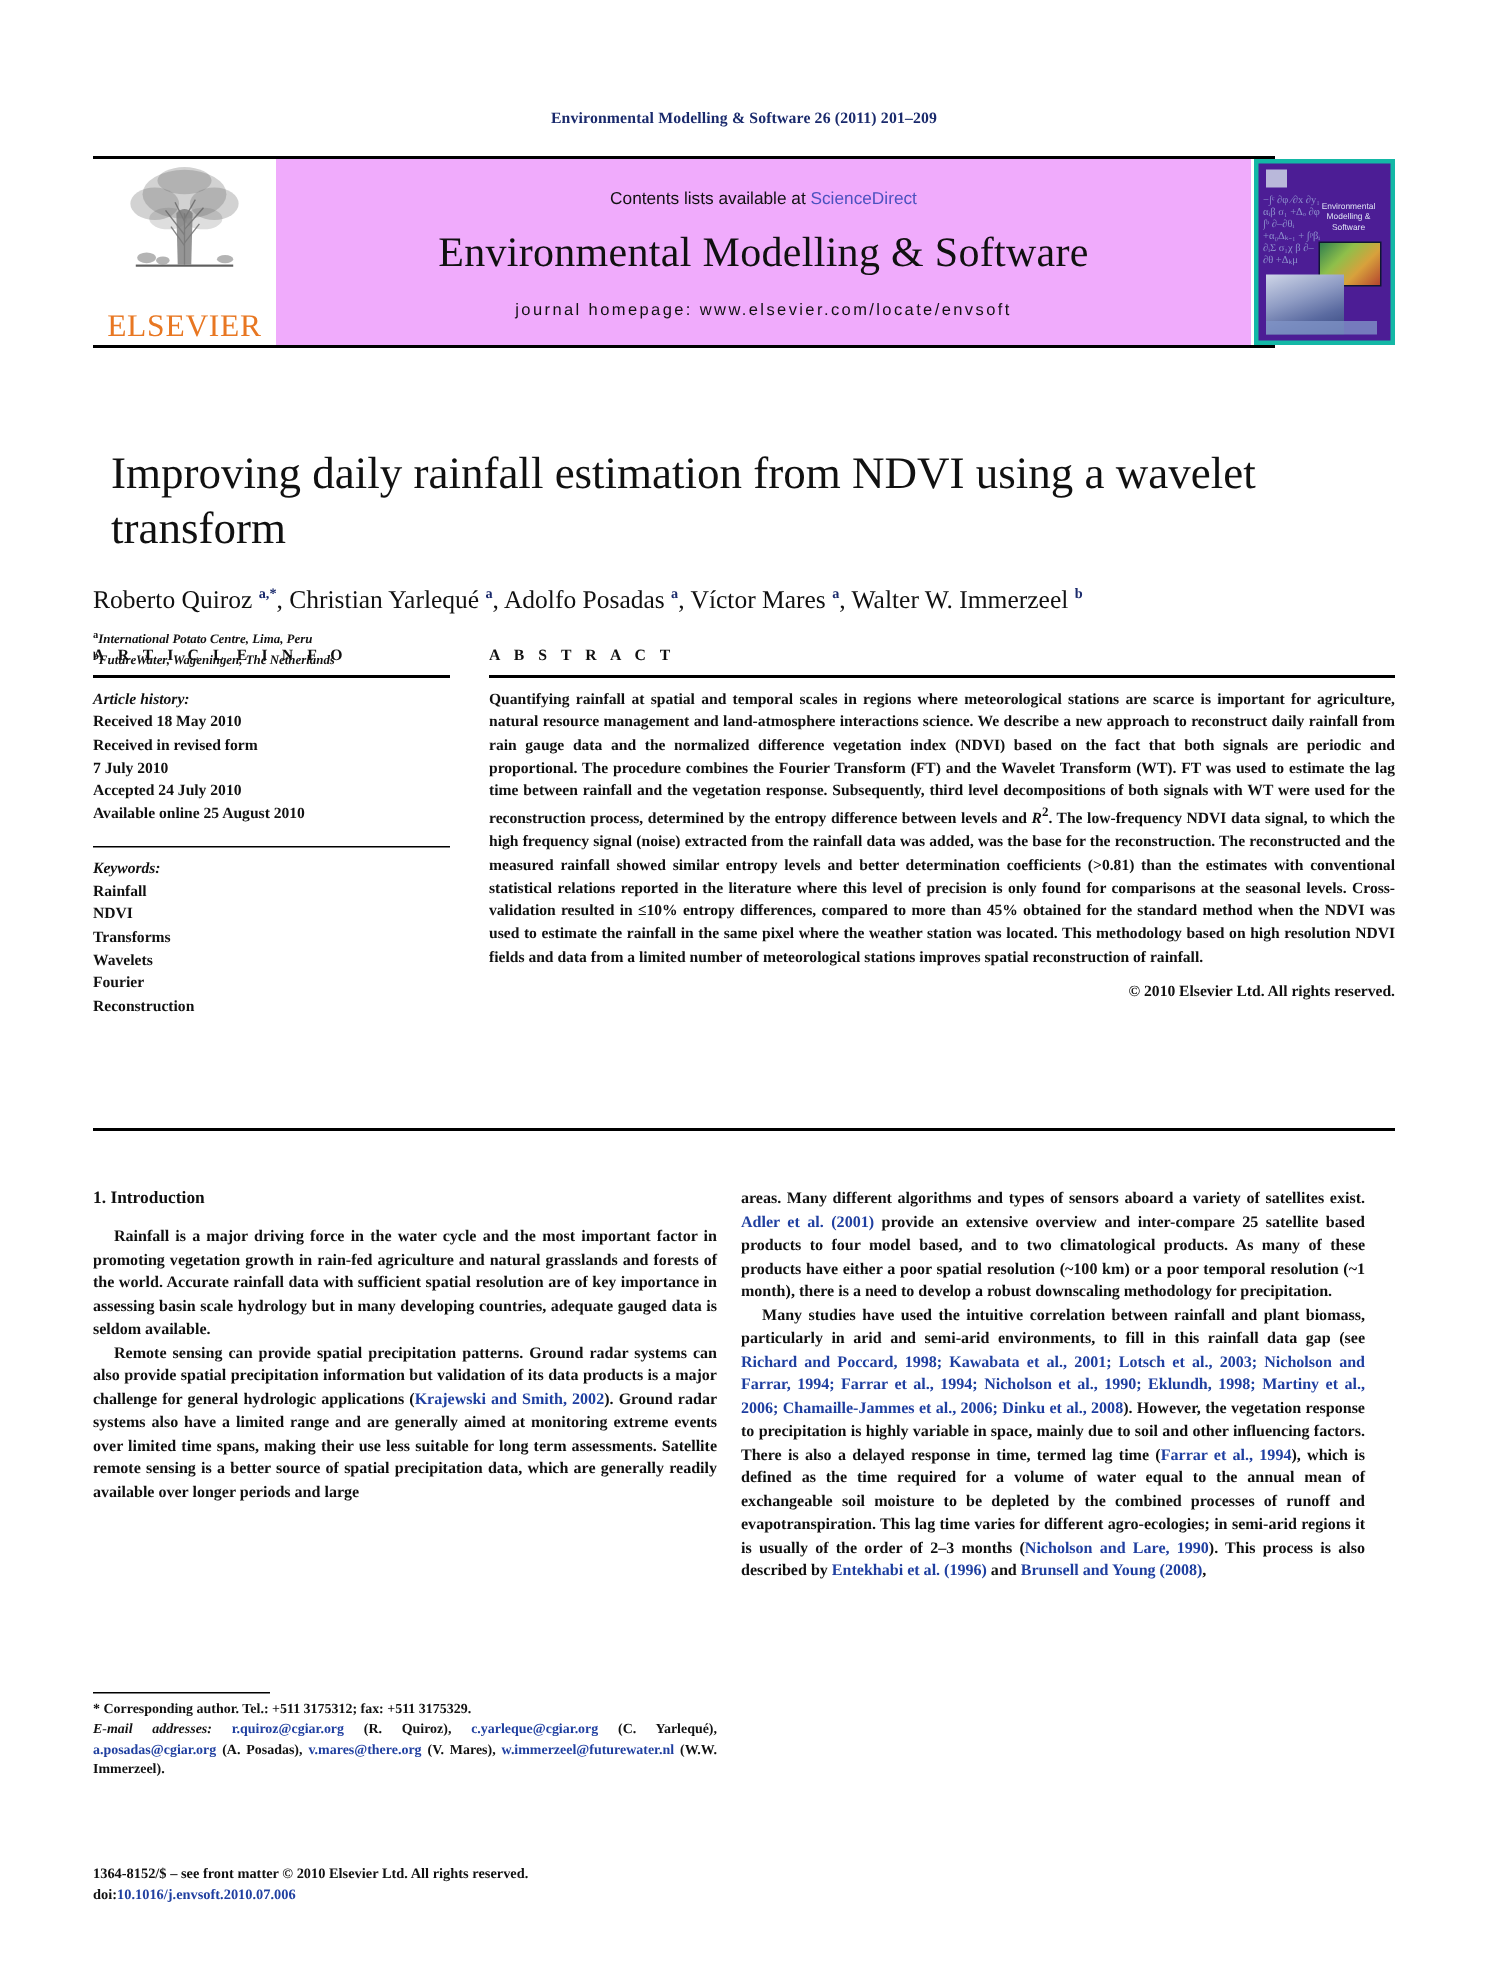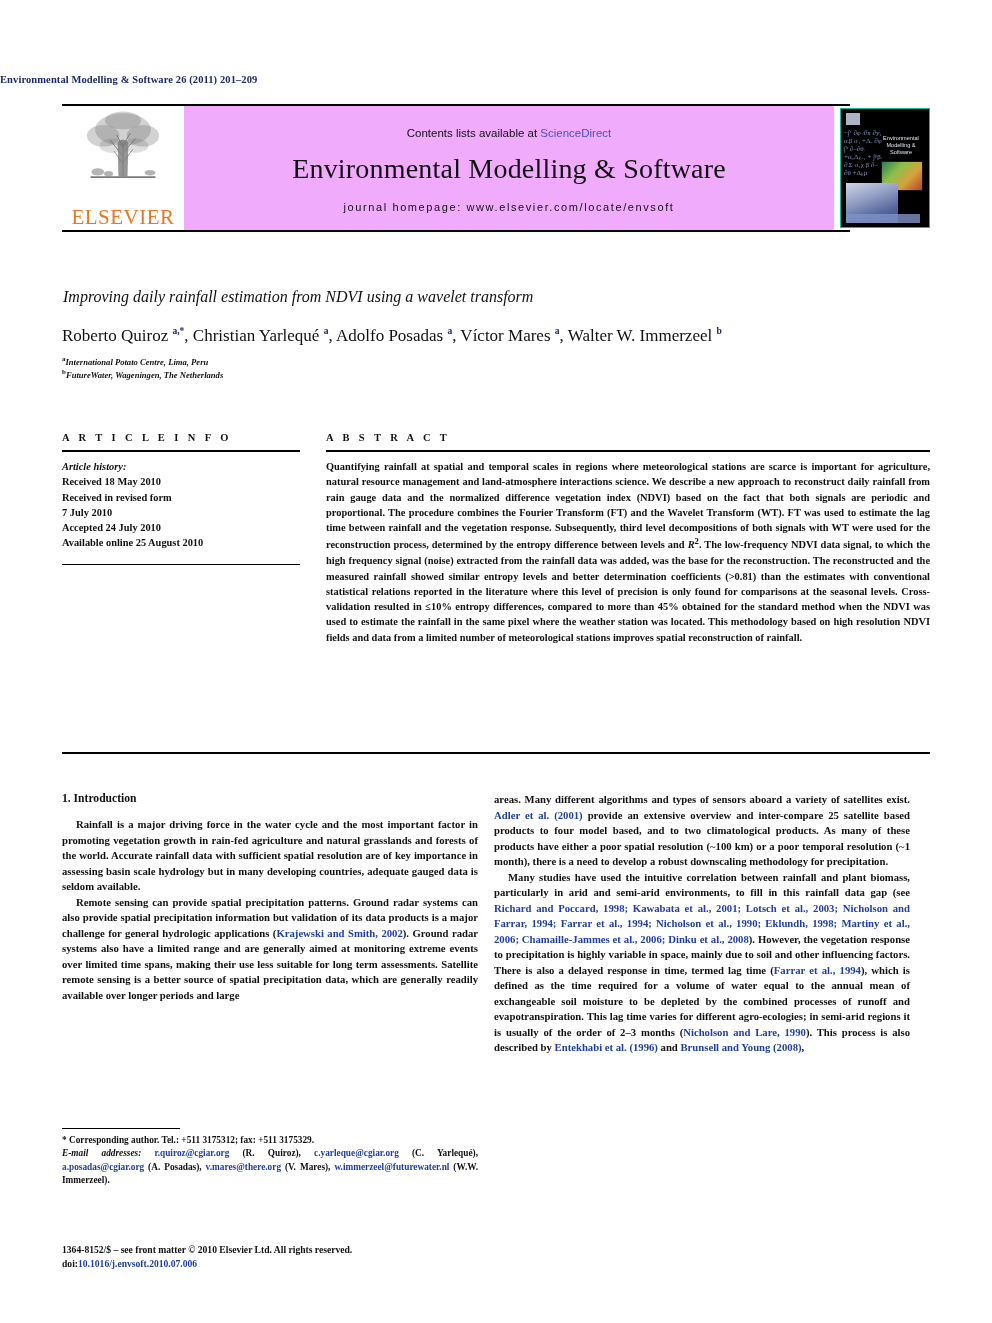--- a/index.html
+++ b/index.html
@@ -8,21 +8,21 @@
     background:#ffffff;
     font-family:"Liberation Serif", serif;
     color:#000;
     -webkit-font-smoothing:antialiased;
   }
   .page { position:relative; width:992px; height:1323px; padding:0; box-sizing:border-box; }
 
   
   .running-head {
     position:absolute; top:74px; left:0; width:992px;
-    text-align:left; font-size:10.5px; font-weight:bold;
+    text-align:center; font-size:10.5px; font-weight:bold;
     color:#1a2a6c; letter-spacing:.1px;
   }
 
   
   .masthead { position:absolute; top:104px; left:62px; width:868px; }
   .mast-rule-top { border-top:2.6px solid #000; width:788px; }
   .mast-body { display:flex; align-items:stretch; height:124px; }
   .logo-cell {
     width:122px; flex:0 0 122px; display:flex; flex-direction:column;
     align-items:center; justify-content:flex-end; padding-bottom:2px;
@@ -41,21 +41,21 @@
   .banner-line1 .sd { color:#4c51bf; }
   .journal-title {
     font-family:"Liberation Serif", serif; font-size:28px; color:#111;
     margin:14px 0 16px 0; letter-spacing:.2px;
   }
   .banner-line3 {
     font-family:"Liberation Sans", sans-serif; font-size:11px; color:#111;
     letter-spacing:1.6px;
   }
   .cover-cell { width:96px; flex:0 0 96px; display:flex; align-items:center; justify-content:flex-end; }
-  .cover { width:88px; height:118px; background:#000000; position:relative; overflow:hidden; border:1px solid #14b8a6; }
+  .cover { width:88px; height:118px; background:#4c1d95; position:relative; overflow:hidden; border:3px solid #14b8a6; }
   .cover .els-mini { position:absolute; top:4px; left:5px; width:14px; height:12px; background:#cdd3e6; opacity:.85; }
   .cover .eqs {
     position:absolute; top:20px; left:3px; width:40px; height:92px;
     color:#9aa6d8; font-size:7px; line-height:8px; font-family:"Liberation Serif", serif;
     opacity:.85; overflow:hidden;
   }
   .cover .ctitle {
     position:absolute; top:26px; left:34px; width:52px;
     color:#dfe4f5; font-size:5.6px; line-height:7px; text-align:center;
     font-family:"Liberation Sans", sans-serif;
@@ -70,21 +70,21 @@
     background:linear-gradient(160deg,#cfd6e8 0%,#8f9cc4 40%,#5a6aa0 70%,#36477e 100%);
   }
   .cover .img-c {
     position:absolute; bottom:4px; left:5px; width:74px; height:9px;
     background:#7f93c7; opacity:.8;
   }
   .mast-rule-bottom { border-top:2.6px solid #000; width:788px; }
 
   
   .title-block { position:absolute; top:286px; left:62px; width:868px; }
-  .paper-title { font-size:16px; line-height:1.22; color:#111; font-weight:normal; margin:1px;font-style:italic; }
+  .paper-title { font-size:30px; line-height:1.22; color:#111; font-weight:normal; margin:12px; }
   .authors { font-size:17px; margin-top:19px; color:#111; }
   .authors sup { font-size:9.5px; color:#1a2a6c; font-weight:bold; vertical-align:super; }
   .affil { font-size:8.6px; font-style:italic; font-weight:bold; margin-top:9px; line-height:1.35; color:#111; }
   .affil sup { font-size:7px; font-style:normal; vertical-align:super; }
 
   
   .infoabs { position:absolute; top:432px; left:62px; width:868px; display:flex; gap:26px; }
   .col-info { width:238px; flex:0 0 238px; }
   .col-abs { flex:1 1 auto; }
   .sec-head {
@@ -201,26 +201,36 @@
       <div class="hr-thick"></div>
       <div class="info-text">
         <div class="it">Article history:</div>
         <div>Received 18 May 2010</div>
         <div>Received in revised form</div>
         <div>7 July 2010</div>
         <div>Accepted 24 July 2010</div>
         <div>Available online 25 August 2010</div>
       </div>
       <div class="hr-thin"></div>
+      <div class="info-text">
+        <div class="it">Keywords:</div>
+        <div>Rainfall</div>
+        <div>NDVI</div>
+        <div>Transforms</div>
+        <div>Wavelets</div>
+        <div>Fourier</div>
+        <div>Reconstruction</div>
+      </div>
     </div>
 
     <div class="col-abs">
       <div class="sec-head">A B S T R A C T</div>
       <div class="hr-thick"></div>
       <div class="abs-text">Quantifying rainfall at spatial and temporal scales in regions where meteorological stations are scarce is important for agriculture, natural resource management and land-atmosphere interactions science. We describe a new approach to reconstruct daily rainfall from rain gauge data and the normalized difference vegetation index (NDVI) based on the fact that both signals are periodic and proportional. The procedure combines the Fourier Transform (FT) and the Wavelet Transform (WT). FT was used to estimate the lag time between rainfall and the vegetation response. Subsequently, third level decompositions of both signals with WT were used for the reconstruction process, determined by the entropy difference between levels and <i>R</i><sup>2</sup>. The low-frequency NDVI data signal, to which the high frequency signal (noise) extracted from the rainfall data was added, was the base for the reconstruction. The reconstructed and the measured rainfall showed similar entropy levels and better determination coefficients (&gt;0.81) than the estimates with conventional statistical relations reported in the literature where this level of precision is only found for comparisons at the seasonal levels. Cross-validation resulted in ≤10% entropy differences, compared to more than 45% obtained for the standard method when the NDVI was used to estimate the rainfall in the same pixel where the weather station was located. This methodology based on high resolution NDVI fields and data from a limited number of meteorological stations improves spatial reconstruction of rainfall.</div>
+      <div class="abs-copy">© 2010 Elsevier Ltd. All rights reserved.</div>
     </div>
   </div>
   <div class="infoabs-bottomrule"></div>
 
   <div class="body-cols">
     <div class="bcol">
       <div class="h2">1. Introduction</div>
       <p class="para">Rainfall is a major driving force in the water cycle and the most important factor in promoting vegetation growth in rain-fed agriculture and natural grasslands and forests of the world. Accurate rainfall data with sufficient spatial resolution are of key importance in assessing basin scale hydrology but in many developing countries, adequate gauged data is seldom available.</p>
       <p class="para">Remote sensing can provide spatial precipitation patterns. Ground radar systems can also provide spatial precipitation information but validation of its data products is a major challenge for general hydrologic applications (<a class="cite">Krajewski and Smith, 2002</a>). Ground radar systems also have a limited range and are generally aimed at monitoring extreme events over limited time spans, making their use less suitable for long term assessments. Satellite remote sensing is a better source of spatial precipitation data, which are generally readily available over longer periods and large</p>
     </div>

